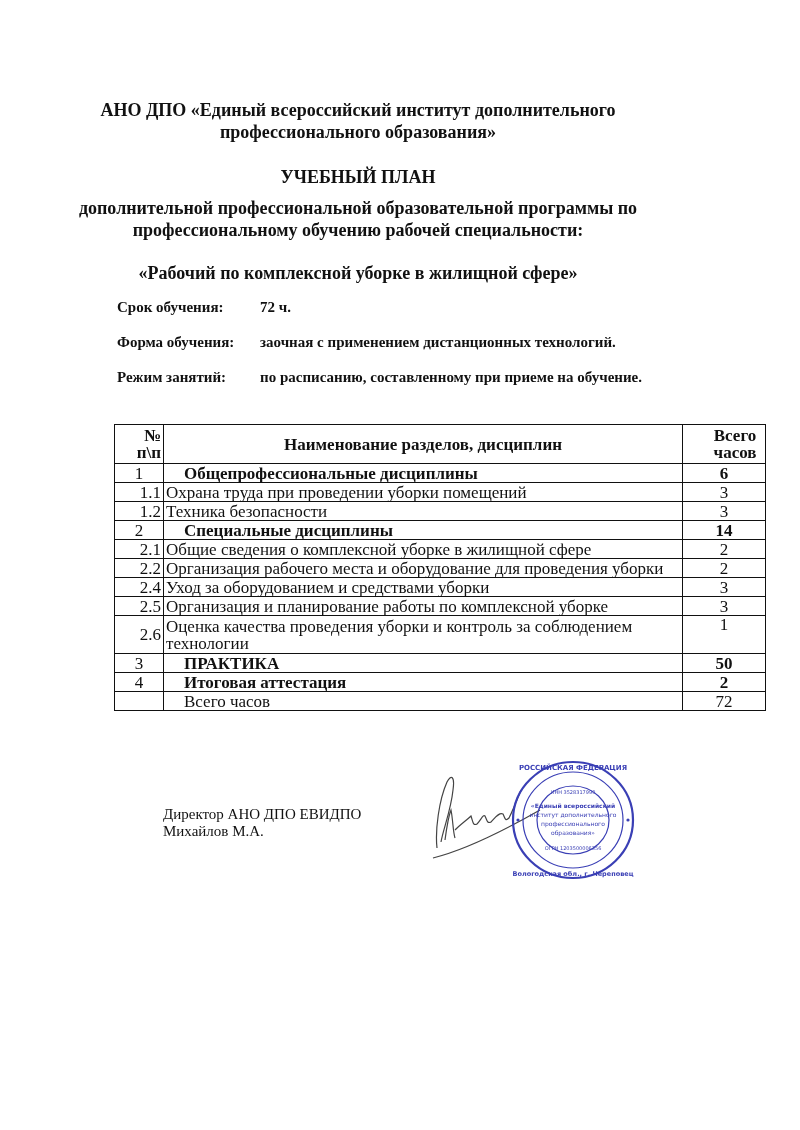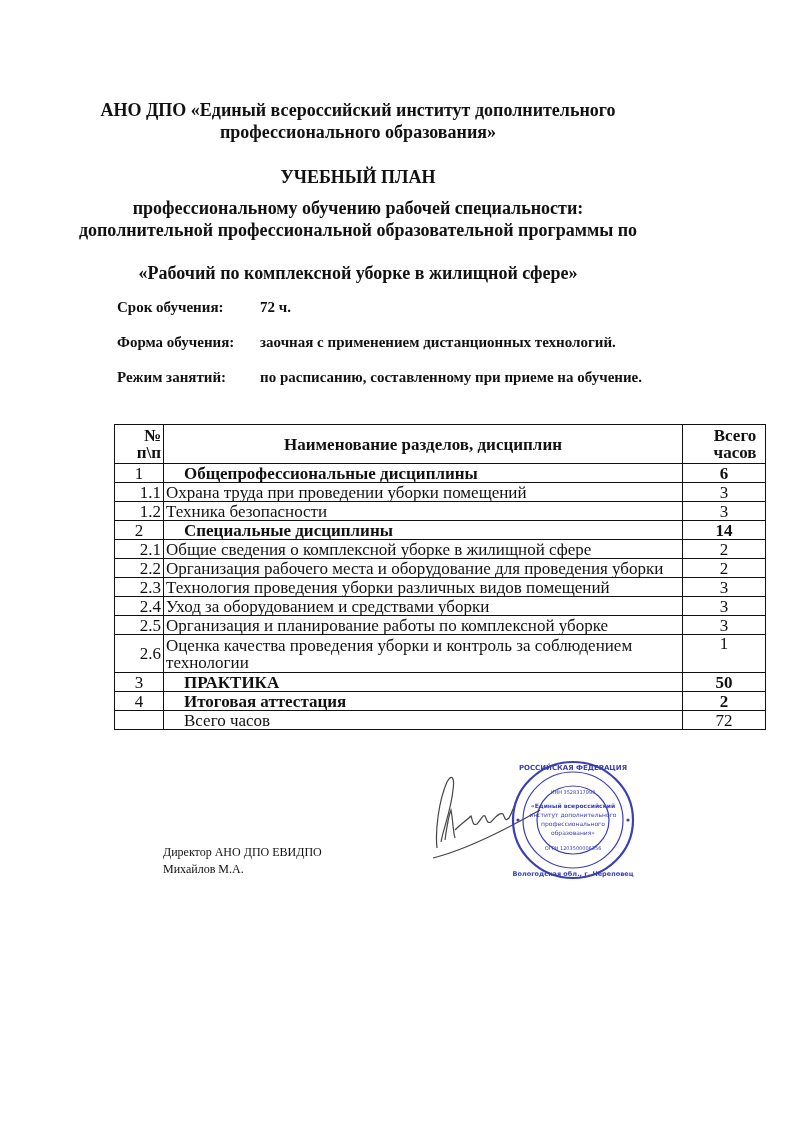--- a/index.html
+++ b/index.html
@@ -18,34 +18,34 @@
                font-size:17px; line-height:17px; }
   table.plan td, table.plan th { border:1.5px solid #111; padding:0 2px; vertical-align:middle; }
   table.plan th { font-weight:bold; height:38px; }
   .c-num { width:44px; text-align:right; }
   .c-hrs { width:72px; text-align:center; }
   td.c-num.center { text-align:center; }
   tr.r td { height:18px; }
   tr.tall td { height:37px; }
   tr.bold .c-name, tr.bold .c-hrs { font-weight:bold; }
   .indent { padding-left:20px !important; }
-  .sig { left:163px; top:844px; font-size:12px; line-height:17px; }
+  .sig { left:163px; top:806px; font-size:15px; line-height:17px; }
   .stamp { left:508px; top:758px; }
 </style>
 </head>
 <body>
 
 <div class="abs title t1">
   <div>АНО ДПО «Единый всероссийский институт дополнительного</div>
   <div>профессионального образования»</div>
 </div>
 <div class="abs title t2">УЧЕБНЫЙ ПЛАН</div>
 <div class="abs title t3">
+  <div>дополнительной профессиональной образовательной программы по</div>
   <div>профессиональному обучению рабочей специальности:</div>
-  <div>дополнительной профессиональной образовательной программы по</div>
 </div>
 <div class="abs title t4">«Рабочий по комплексной уборке в жилищной сфере»</div>
 
 <div class="abs meta" style="top:299px;">
   <span class="lbl">Срок обучения:</span>
   <span class="val" style="left:143px;top:0;">72 ч.</span>
 </div>
 <div class="abs meta" style="top:334px;">
   <span class="lbl">Форма обучения:</span>
   <span class="val" style="left:143px;top:0;">заочная с применением дистанционных технологий.</span>
@@ -86,25 +86,20 @@
     </tr>
     <tr class="r">
       <td class="c-num">2.1</td>
       <td class="c-name">Общие сведения о комплексной уборке в жилищной сфере</td>
       <td class="c-hrs">2</td>
     </tr>
     <tr class="r">
       <td class="c-num">2.2</td>
       <td class="c-name">Организация рабочего места и оборудование для проведения уборки</td>
       <td class="c-hrs">2</td>
-    </tr>
-    <tr class="r">
-      <td class="c-num">2.3</td>
-      <td class="c-name">Технология проведения уборки различных видов помещений</td>
-      <td class="c-hrs">3</td>
     </tr>
     <tr class="r">
       <td class="c-num">2.4</td>
       <td class="c-name">Уход за оборудованием и средствами уборки</td>
       <td class="c-hrs">3</td>
     </tr>
     <tr class="r">
       <td class="c-num">2.5</td>
       <td class="c-name">Организация и планирование работы по комплексной уборке</td>
       <td class="c-hrs">3</td>

